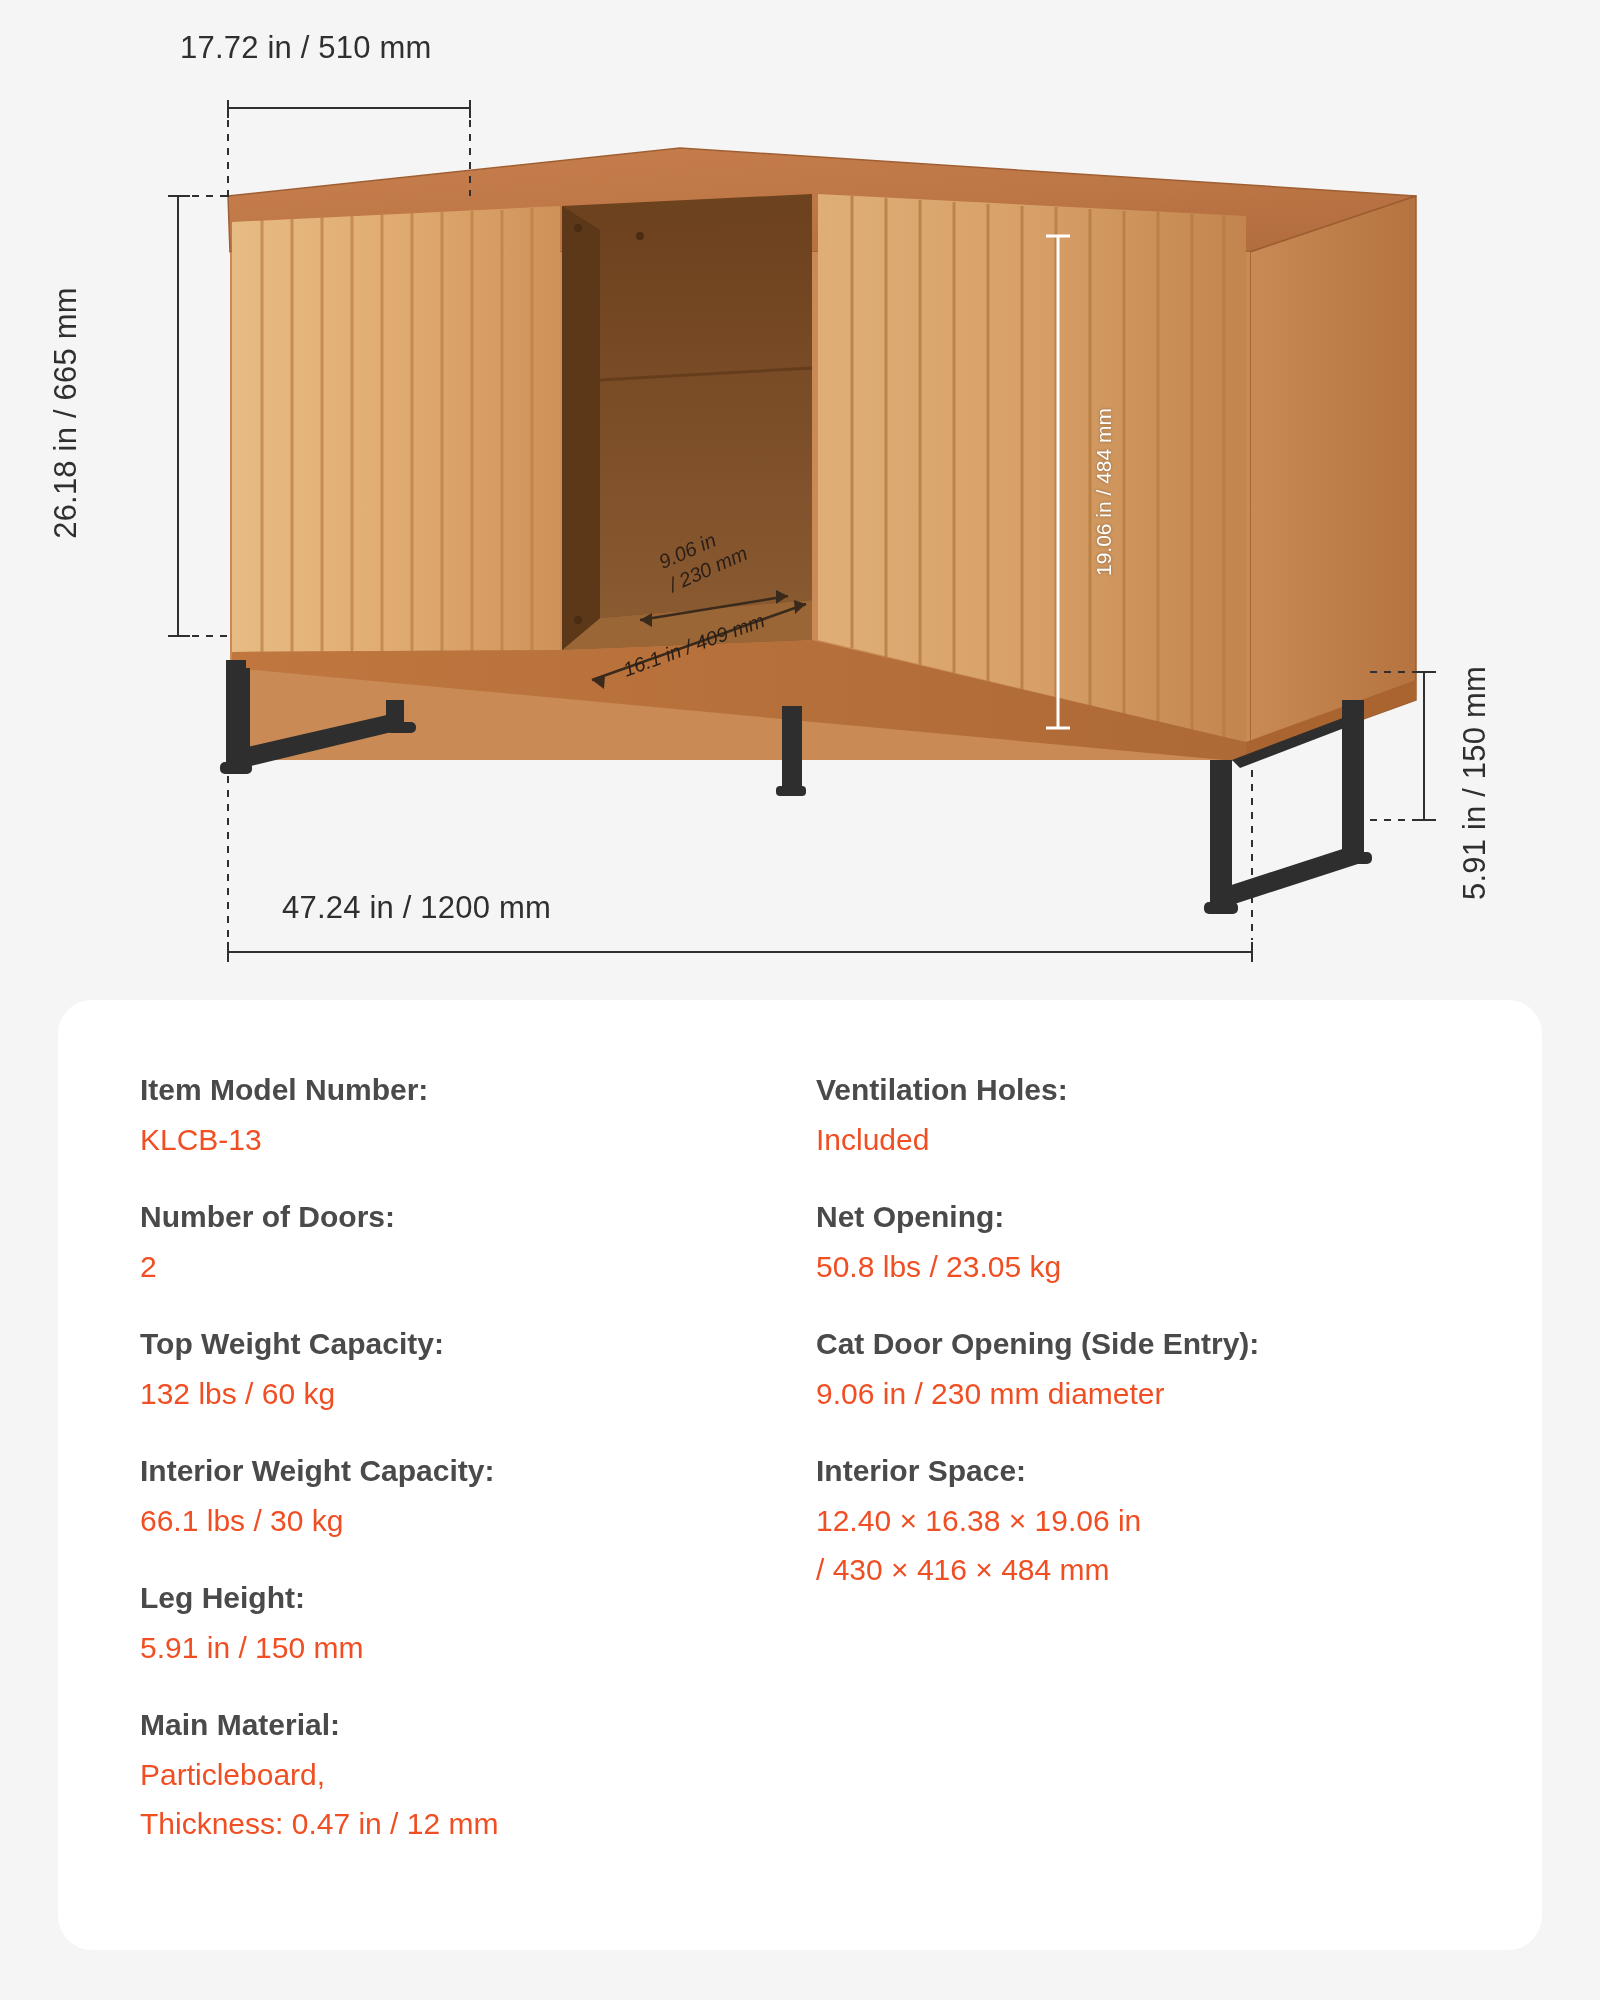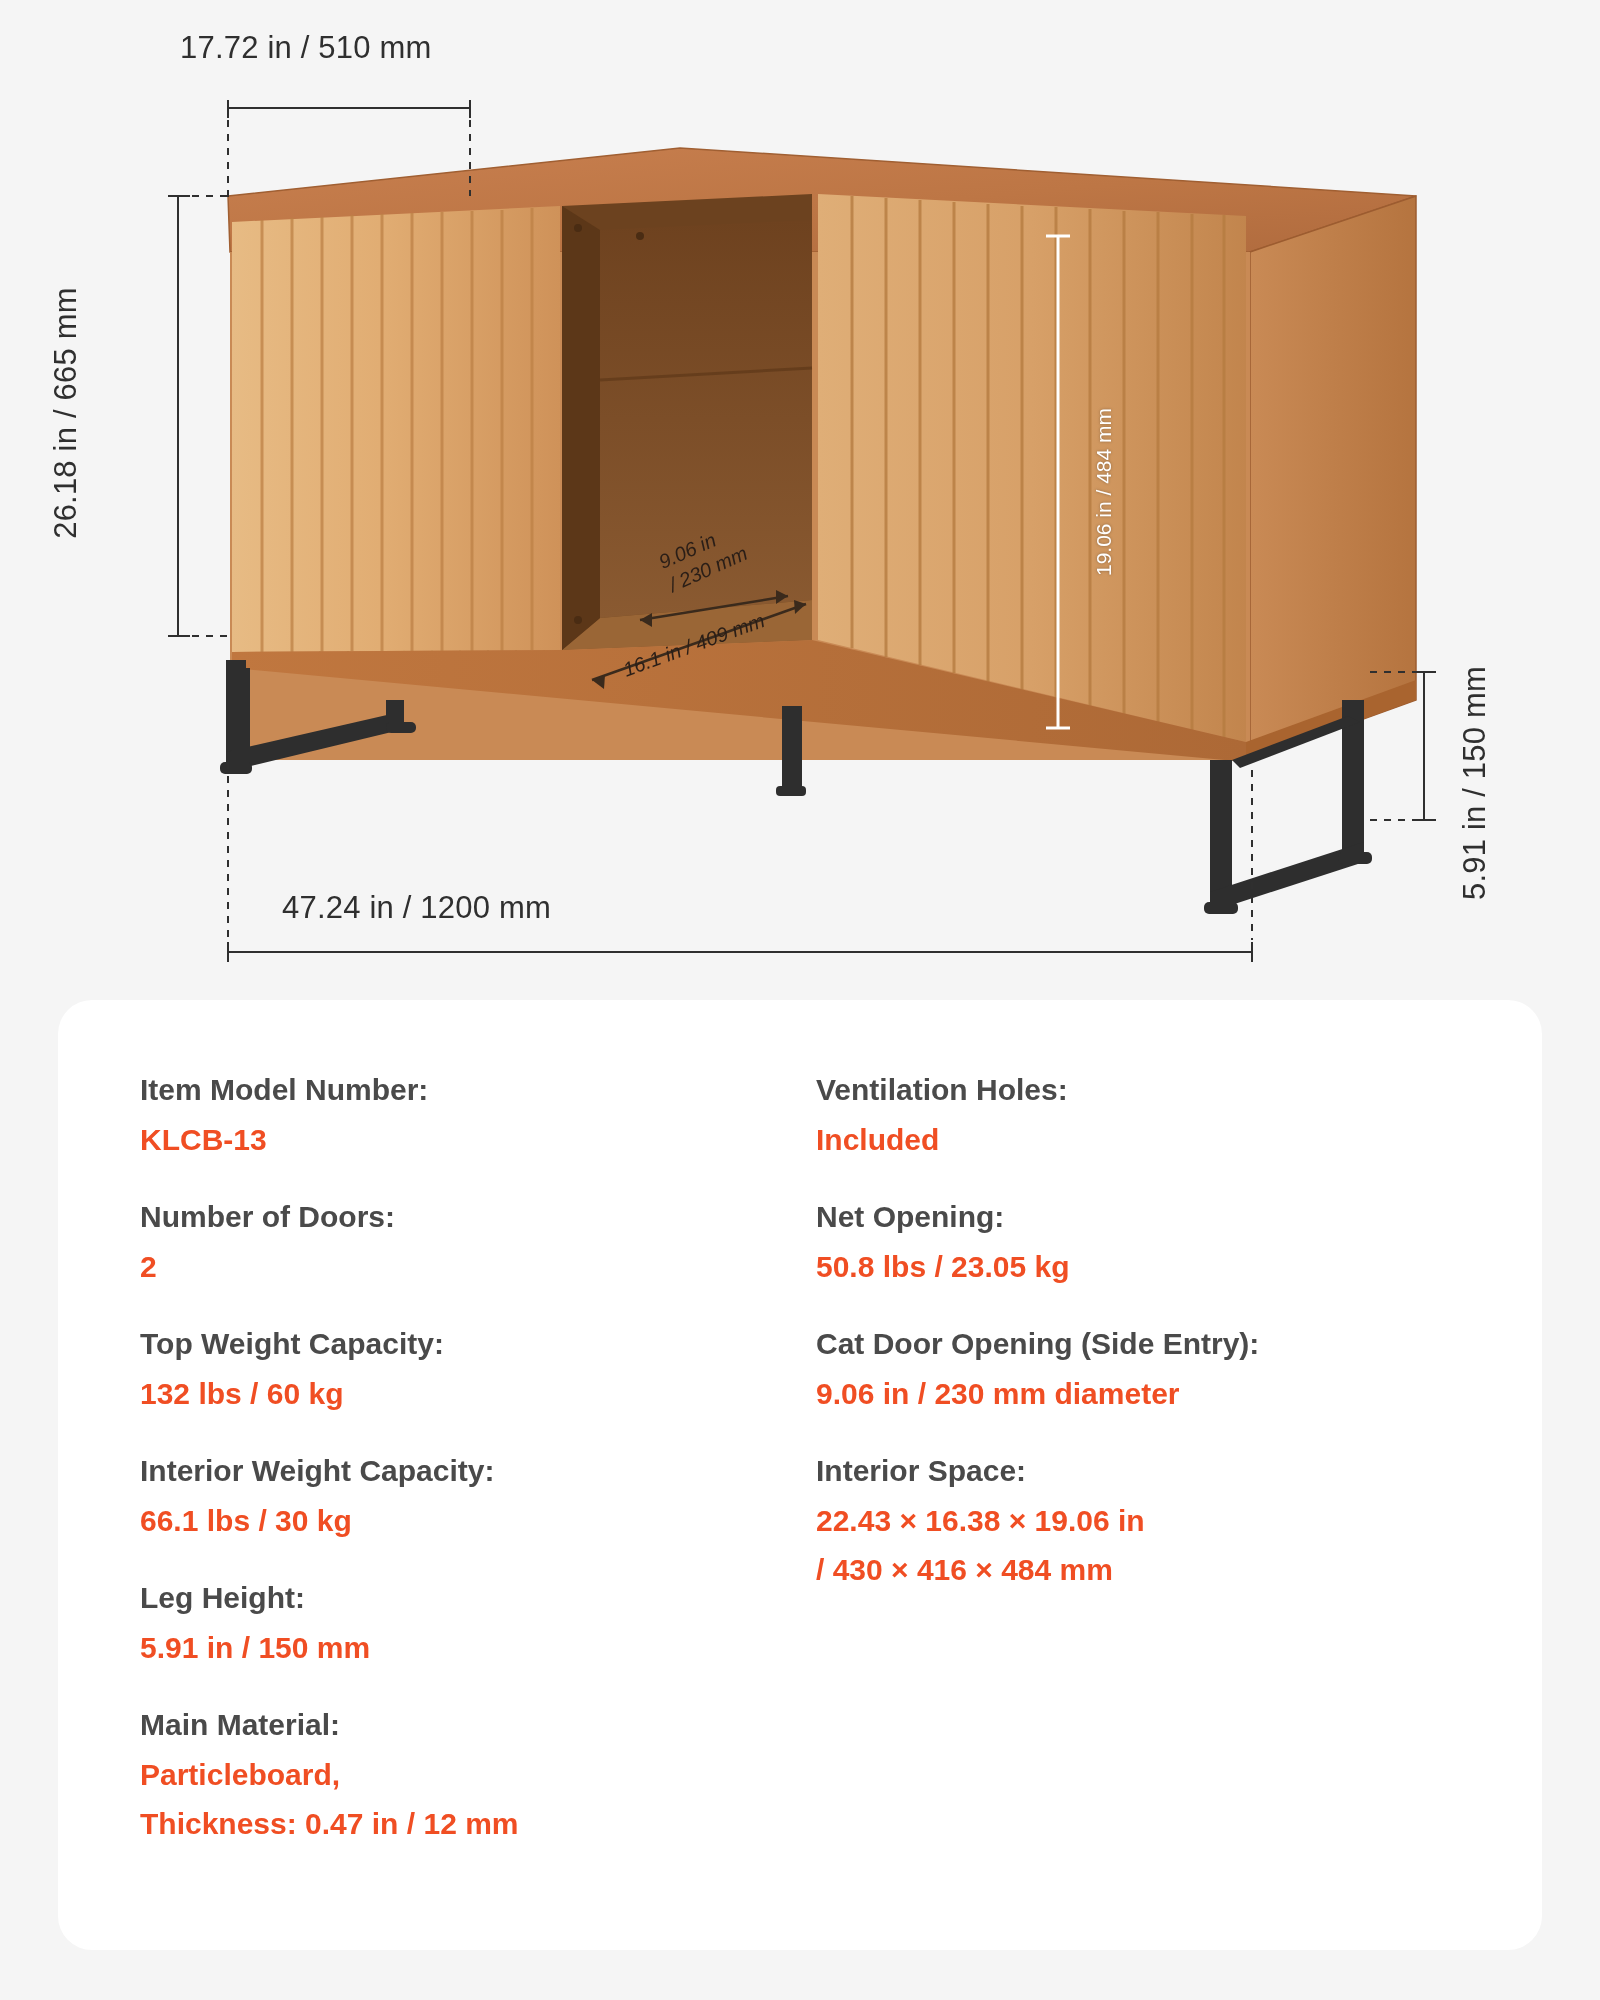--- a/index.html
+++ b/index.html
@@ -115,21 +115,21 @@
   }
   .spec-label {
     font-size: 30px;
     color: #4a4a4a;
     font-weight: 700;
     line-height: 1.45;
   }
   .spec-value {
     font-size: 30px;
     color: #f04e23;
-    font-weight: bold;
+    font-weight: normal;
     line-height: 1.45;
     margin-top: 6px;
   }
 </style>
 </head>
 <body>
 
 <div class="diagram">
 
   <svg width="1600" height="990" viewBox="0 0 1600 990" style="position:absolute;left:0;top:0;">
@@ -359,19 +359,19 @@
       <div class="spec-item">
         <div class="spec-label">Net Opening:</div>
         <div class="spec-value">50.8 lbs / 23.05 kg</div>
       </div>
       <div class="spec-item">
         <div class="spec-label">Cat Door Opening (Side Entry):</div>
         <div class="spec-value">9.06 in / 230 mm diameter</div>
       </div>
       <div class="spec-item">
         <div class="spec-label">Interior Space:</div>
-        <div class="spec-value">22.43 × 16.38 × 19.06 in</div>
+        <div class="spec-value">12.40 × 16.38 × 19.06 in</div>
         <div class="spec-value">/ 430 × 416 × 484 mm</div>
       </div>
     </div>
 
   </div>
 </div>
 
 </body></html>

